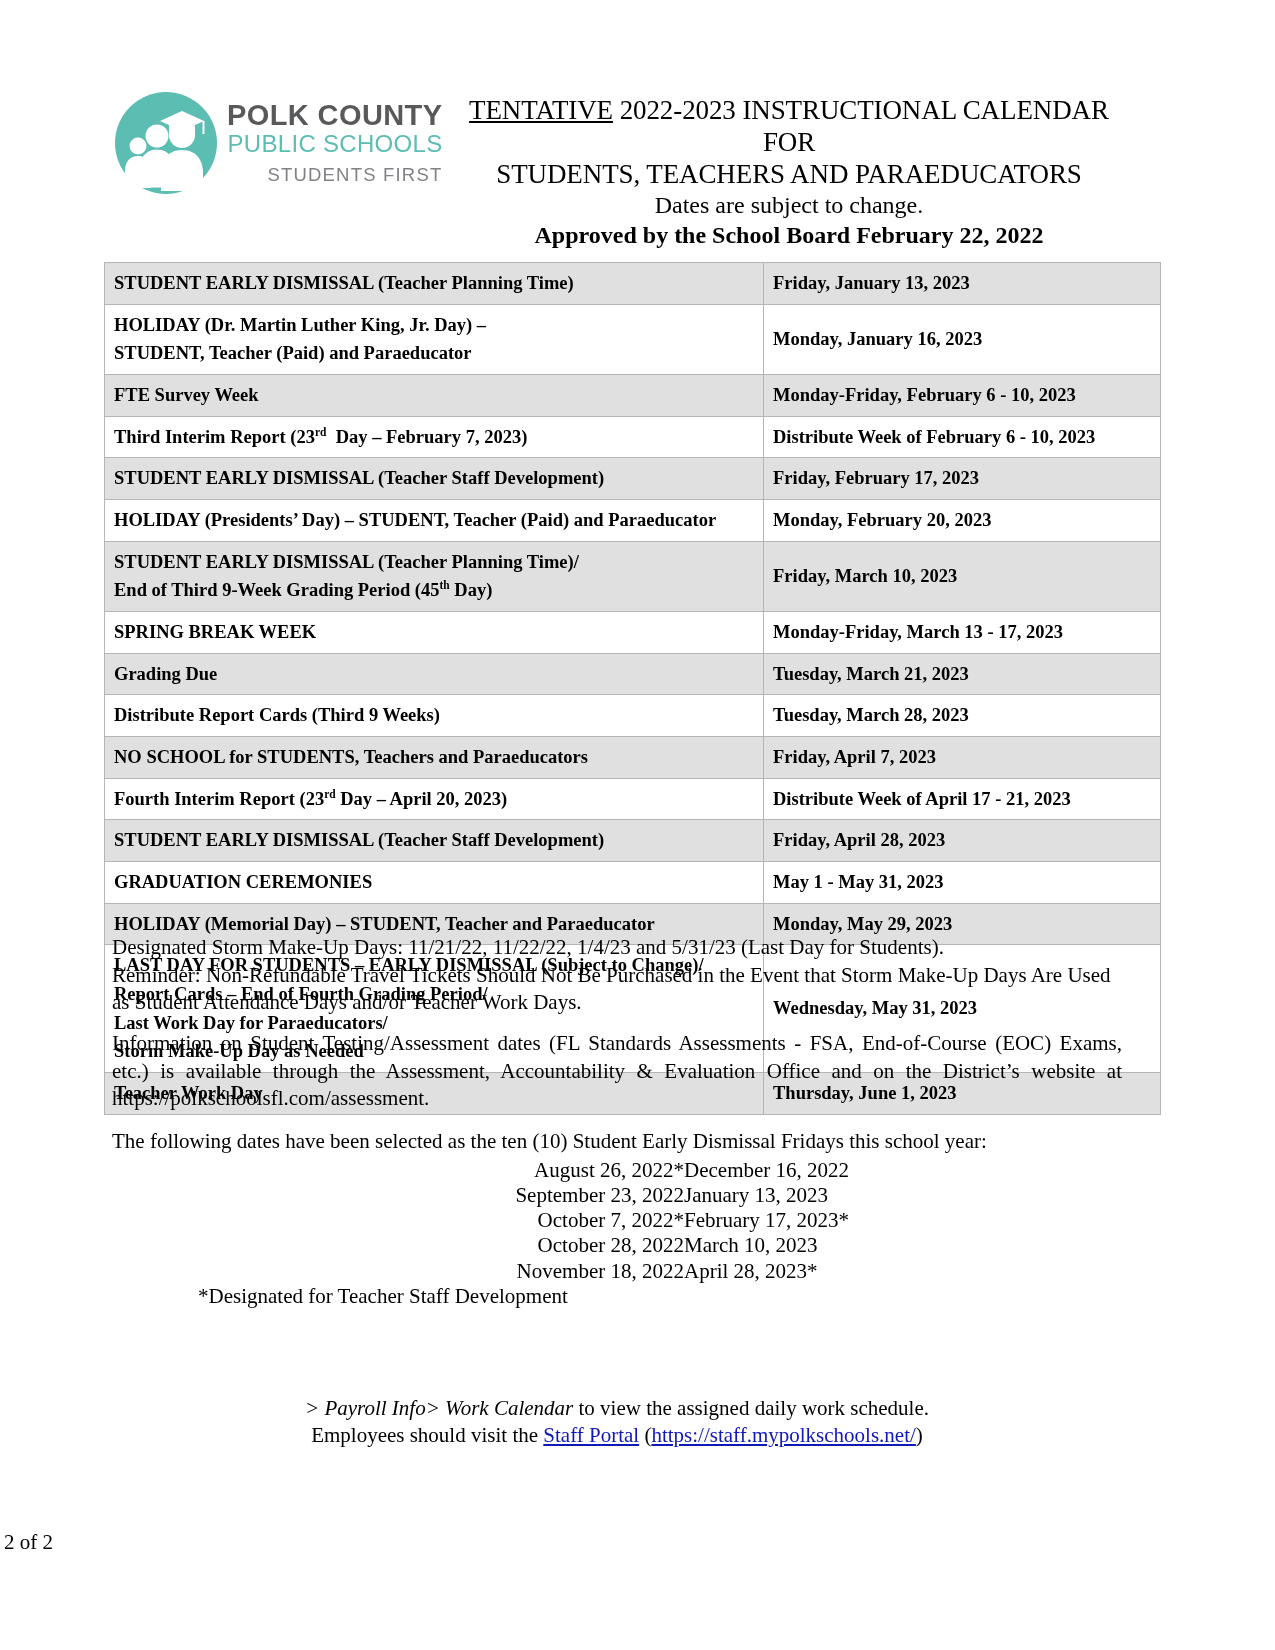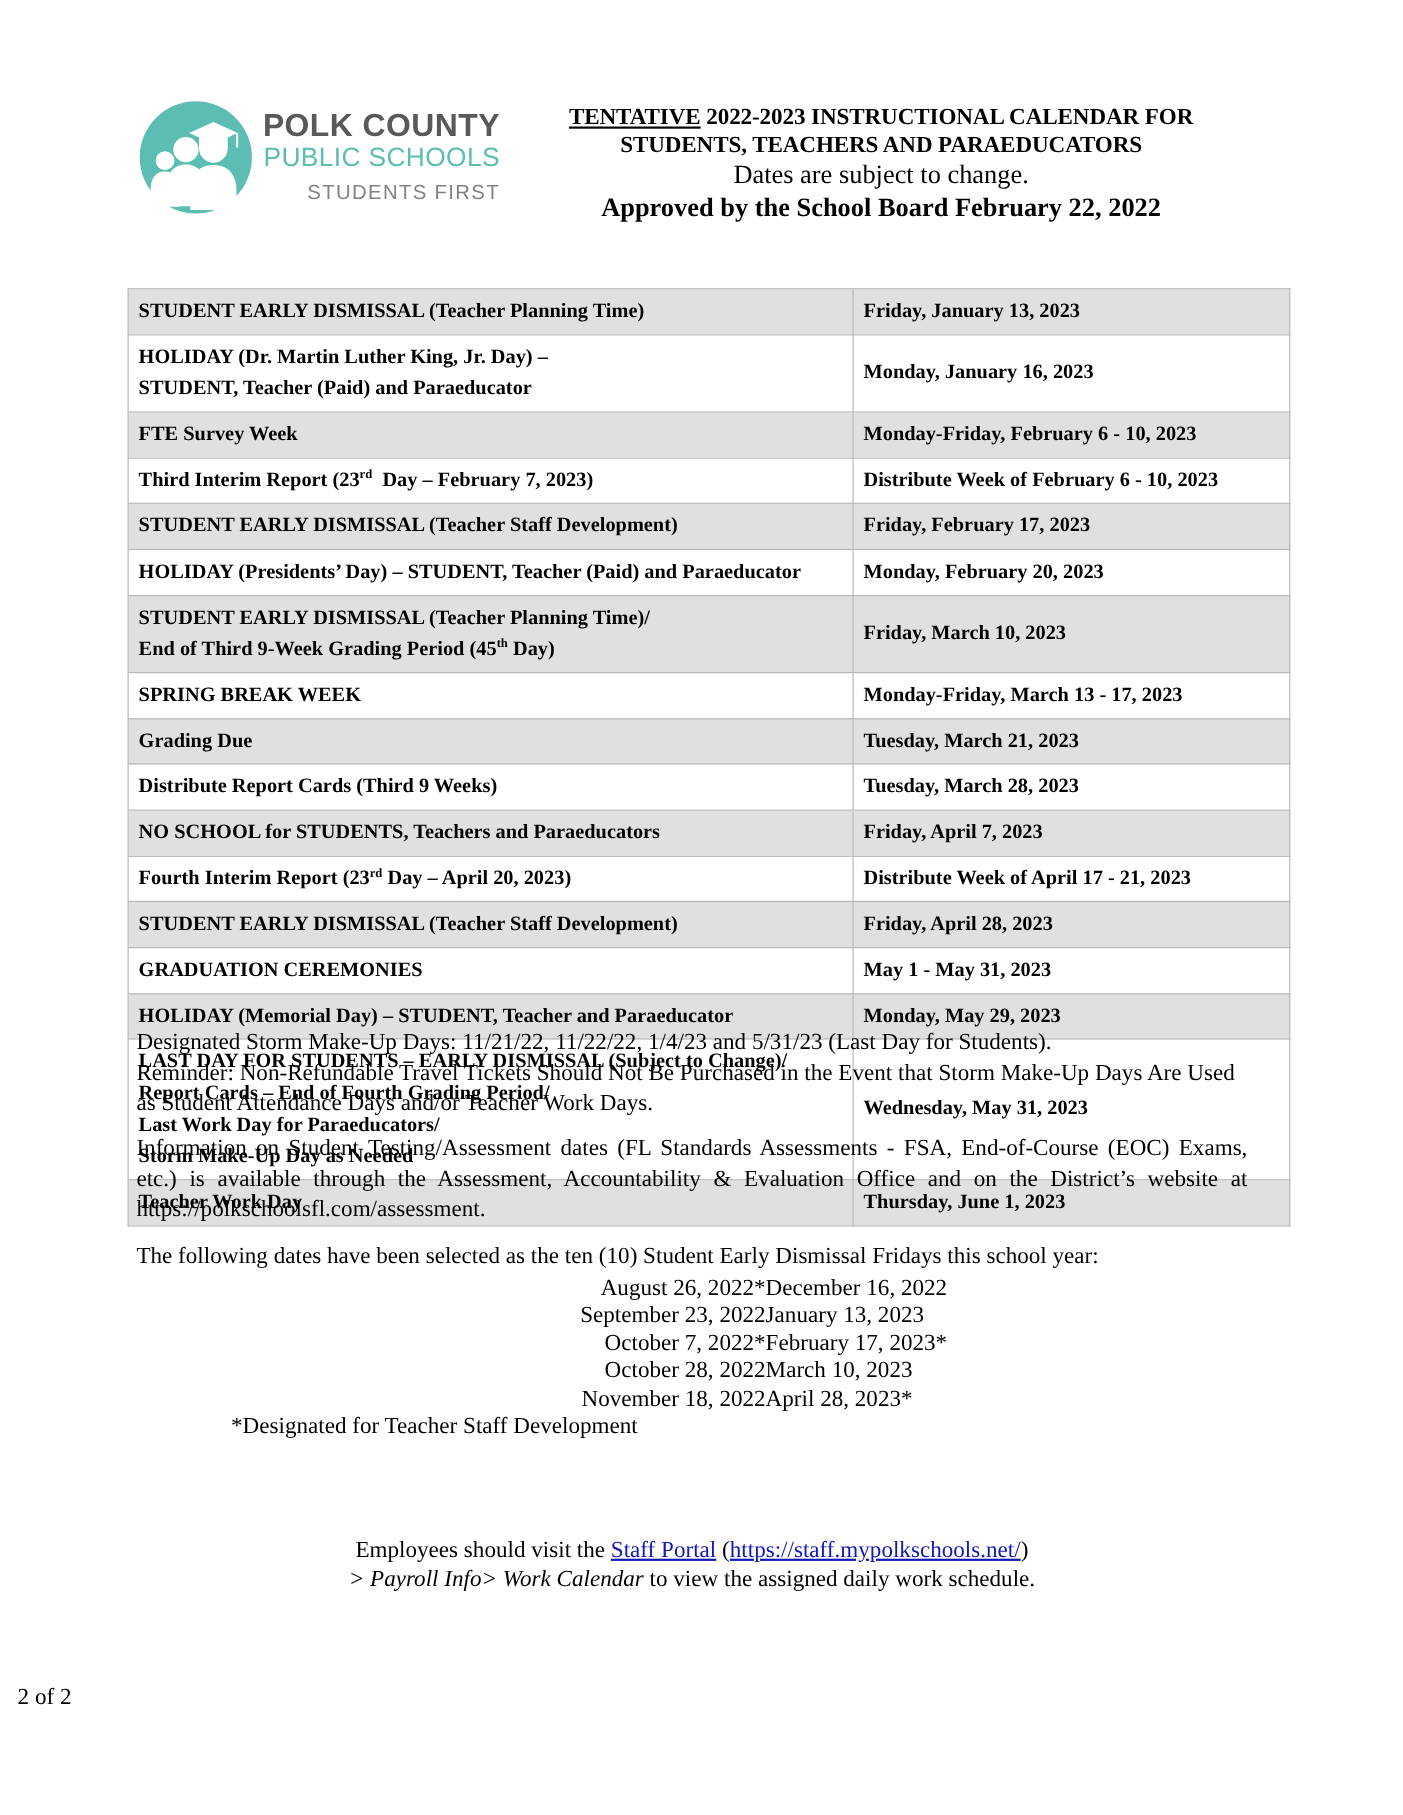--- a/index.html
+++ b/index.html
@@ -10,21 +10,21 @@
   body {
     width: 1275px;
     height: 1650px;
     position: relative;
     font-family: "Liberation Serif", "DejaVu Serif", serif;
     color: #000000;
     overflow: hidden;
   }
   .page {
     position: absolute;
-    left: 16px; top: 0;
+    left: 4px; top: 0;
     width: 1040px;
     height: 1650px;
     padding-left: 18px;
   }
 
   
   .header {
     position: absolute;
     left: 100px;
     top: 80px;
@@ -75,22 +75,22 @@
   }
 
   .title-block {
     position: absolute;
     left: 340px;
     top: 14px;
     width: 690px;
     text-align: center;
   }
   .title-line {
-    font-size: 21px;
-    font-weight: bold;
+    font-size: 27px;
+    font-weight: normal;
     line-height: 1.19;
     letter-spacing: -0.1px;
   }
   .title-line .u {
     text-decoration: underline;
   }
   .subtitle-line {
     font-size: 24px;
     font-weight: normal;
     line-height: 1.2;
@@ -316,19 +316,19 @@
 
   <div class="body-text p-fridays">
     <div>The following dates have been selected as the ten (10) Student Early Dismissal Fridays this school year:</div>
     <div class="fridays-grid">
       <div class="fridays-col left"><div>August 26, 2022*</div><div>September 23, 2022</div><div>October 7, 2022*</div><div>October 28, 2022</div><div>November 18, 2022</div></div><div class="fridays-col right"><div>December 16, 2022</div><div>January 13, 2023</div><div>February 17, 2023*</div><div>March 10, 2023</div><div>April 28, 2023*</div></div>
     </div>
     <div class="fridays-note">*Designated for Teacher Staff Development</div>
   </div>
 
   <div class="portal-block">
+    <div><span class="ital">&gt; Payroll Info&gt; Work Calendar</span><span> to view the assigned daily work schedule.</span></div>
     <div><span>Employees should visit the </span><a href="#">Staff Portal</a><span> (</span><a href="#">https://staff.mypolkschools.net/</a><span>)</span></div>
-    <div><span class="ital">&gt; Payroll Info&gt; Work Calendar</span><span> to view the assigned daily work schedule.</span></div>
   </div>
 
   <div class="page-footer">2 of 2</div>
 
 </div>
 
 </body></html>

